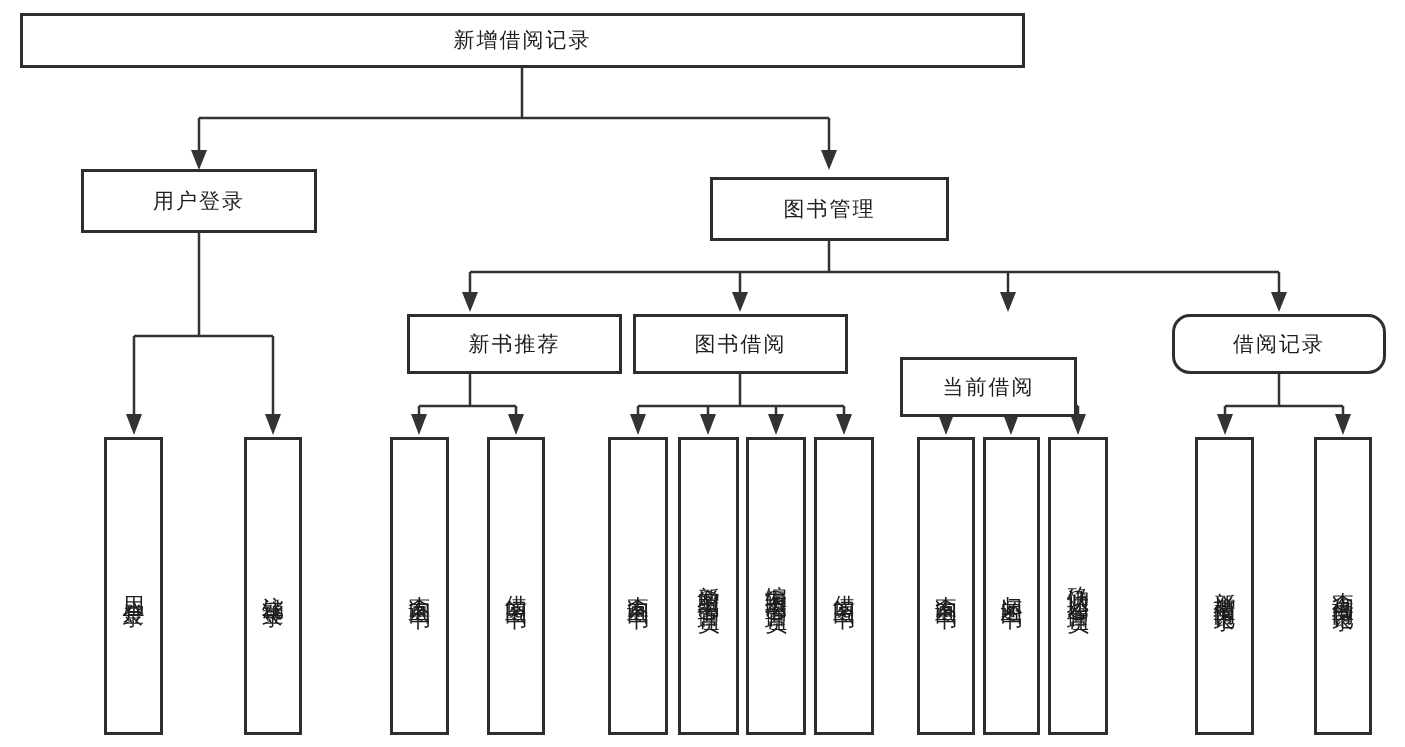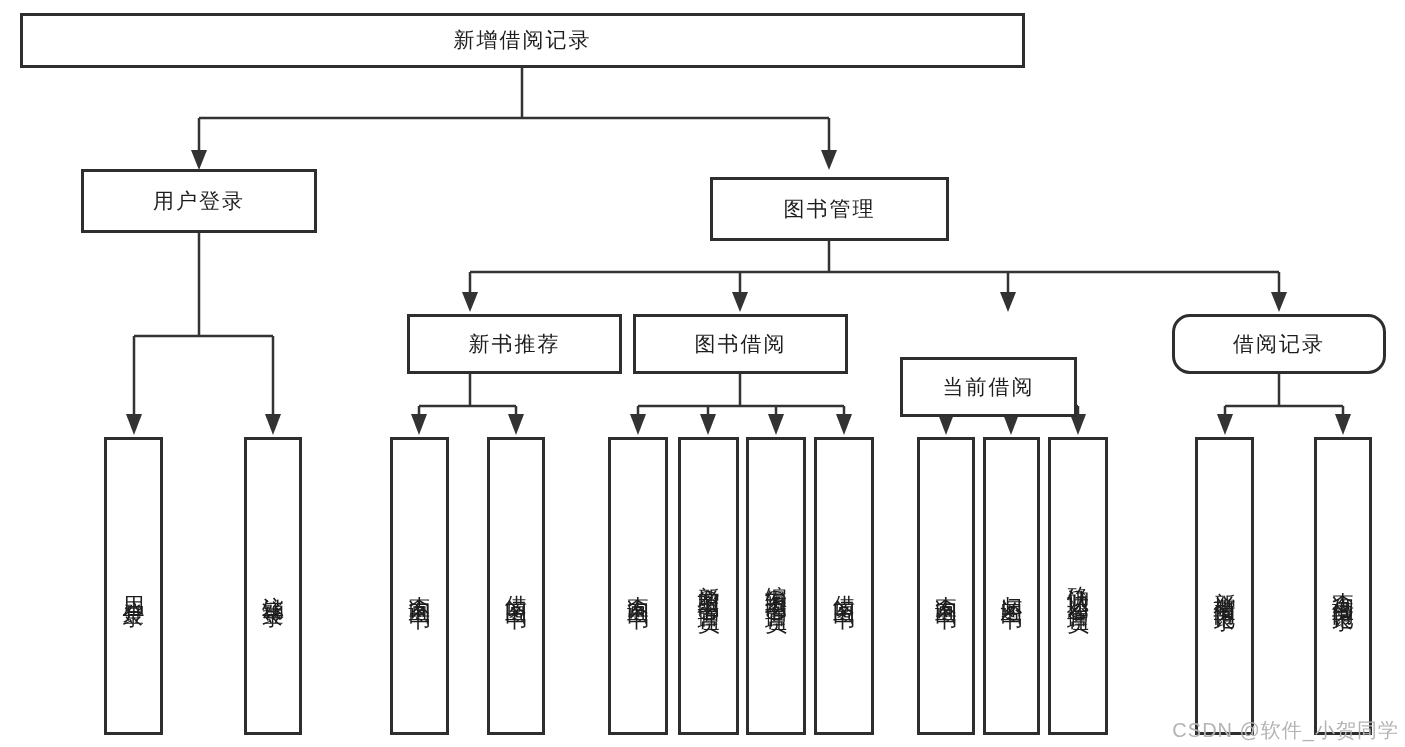--- a/index.html
+++ b/index.html
@@ -142,14 +142,13 @@
   <div class="node leaf n-leaf-b2">编辑图书（管理员）</div>
   <div class="node leaf n-leaf-b3">借阅图书</div>
 
   <div class="node leaf n-leaf-c0">查询图书</div>
   <div class="node leaf n-leaf-c1">归还图书</div>
   <div class="node leaf n-leaf-c2">确认归还（管理员）</div>
 
   <div class="node leaf n-leaf-d0">新增借阅记录</div>
   <div class="node leaf n-leaf-d1">查询借阅记录</div>
 
-  <div class="watermark">CSDN @软件_小贺同学</div>
 </div>
 
 </body></html>

